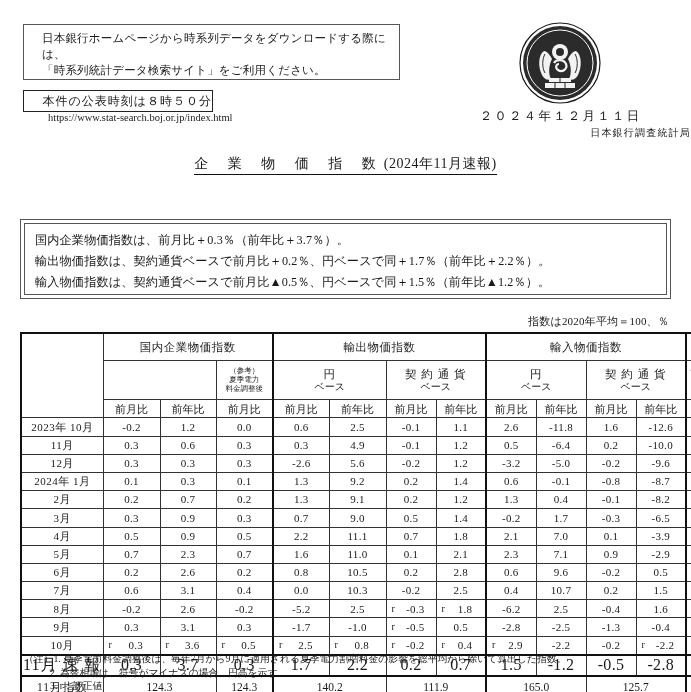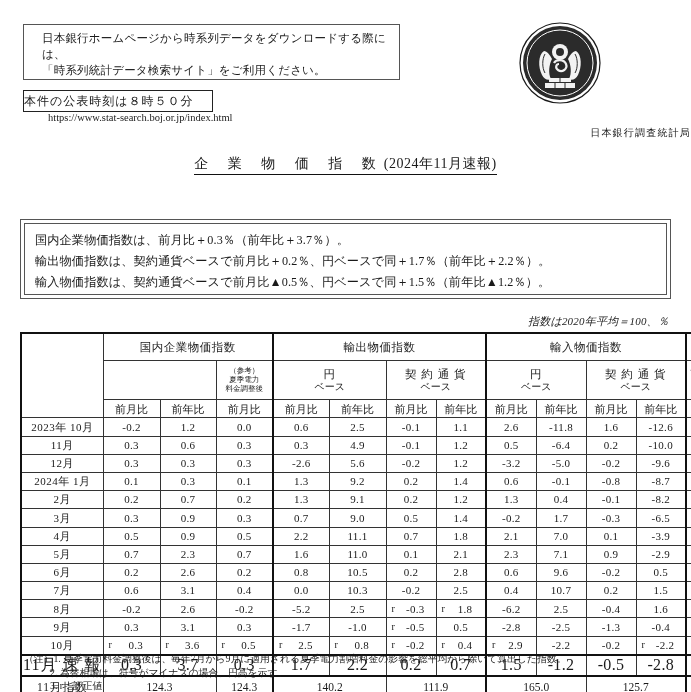--- a/index.html
+++ b/index.html
@@ -19,21 +19,21 @@
     border:1px solid #555;
     box-sizing:border-box;
     padding:5px 0 0 0;
   }
   .notice-l1,.notice-l2{font-size:11.5px;line-height:16px;padding-left:18px;letter-spacing:0.2px;}
   .notice-l3{font-size:10.5px;line-height:15px;padding-left:24px;font-family:"Liberation Serif",serif;margin-top:32px;}
 
   .time-box{
     position:absolute;left:23px;top:90px;width:190px;height:22px;
     border:1px solid #222;box-sizing:border-box;
-    font-size:12px;line-height:20px;text-align:left;letter-spacing:1px;
+    font-size:12px;line-height:20px;text-align:right;letter-spacing:1px;
   }
 
   
   .seal{position:absolute;left:518px;top:21px;width:84px;height:84px;}
   .date-line{position:absolute;left:430px;top:108px;width:261px;text-align:center;
     font-size:12.5px;letter-spacing:2.2px;}
   .dept-line{position:absolute;left:430px;top:126px;width:261px;text-align:right;
     font-size:10px;letter-spacing:1.2px;font-family:Liberation Mono, monospace;}
 
   
@@ -47,21 +47,21 @@
   
   .summary{
     position:absolute;left:20px;top:219px;width:651px;height:80px;
     border:1px solid #555;box-sizing:border-box;padding:3px;
   }
   .summary-inner{border:1px solid #555;width:100%;height:100%;box-sizing:border-box;
     padding:6px 0 16px 10px;}
   .summary p{margin:0 0 0 0;font-size:12.2px;line-height:21px;letter-spacing:0.1px;}
 
   
-  .unit-note{position:absolute;right:22px;top:314px;font-size:11px;letter-spacing:0.2px;font-style:italic;}
+  .unit-note{position:absolute;right:22px;top:314px;font-size:11px;letter-spacing:0.2px;}
 
   
   table.main{
     position:absolute;left:20px;top:332px;
     width:651px;
     border-collapse:collapse;
     font-size:11px;
     table-layout:fixed;
   }
   table.main td,table.main th{
@@ -128,20 +128,21 @@
 
       <path d="M36 42 C38 38 46 38 48 43 C50 48 44 52 40 49 C37 47 38 43 41 43" fill="none" stroke="#f2f2f2" stroke-width="2.2"></path>
 
       <rect x="27" y="62" width="30" height="5" fill="#f2f2f2"></rect>
       <rect x="31" y="57" width="22" height="4" fill="#f2f2f2"></rect>
       <line x1="37" y1="62" x2="37" y2="67" stroke="#2b2b2b" stroke-width="1"></line>
       <line x1="47" y1="62" x2="47" y2="67" stroke="#2b2b2b" stroke-width="1"></line>
       <line x1="42" y1="57" x2="42" y2="61" stroke="#2b2b2b" stroke-width="1"></line>
     </svg>
   </div>
+  <div class="date-line">２０２４年１２月１１日</div>
   <div class="dept-line">日本銀行調査統計局</div>
 
   <div class="title">
     <span class="u"><span class="sp">企 業 物 価 指 数</span><span>(2024年11月速報)</span></span>
   </div>
 
   <div class="summary">
     <div class="summary-inner">
       <p>国内企業物価指数は、前月比＋0.3％（前年比＋3.7％）。</p>
       <p>輸出物価指数は、契約通貨ベースで前月比＋0.2％、円ベースで同＋1.7％（前年比＋2.2％）。</p>

